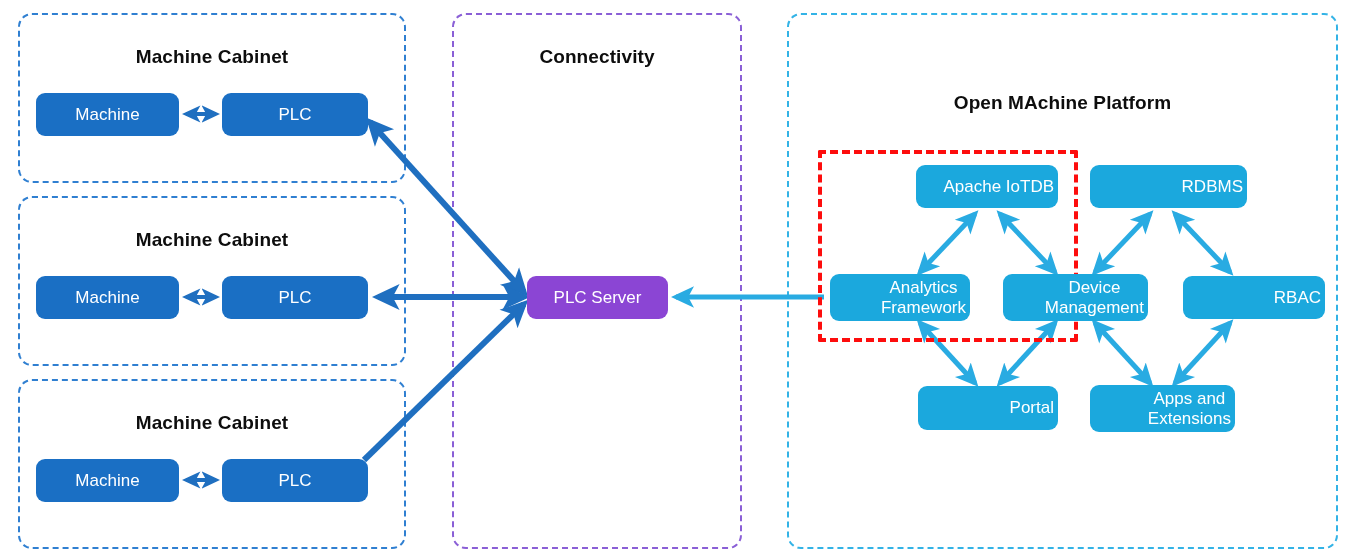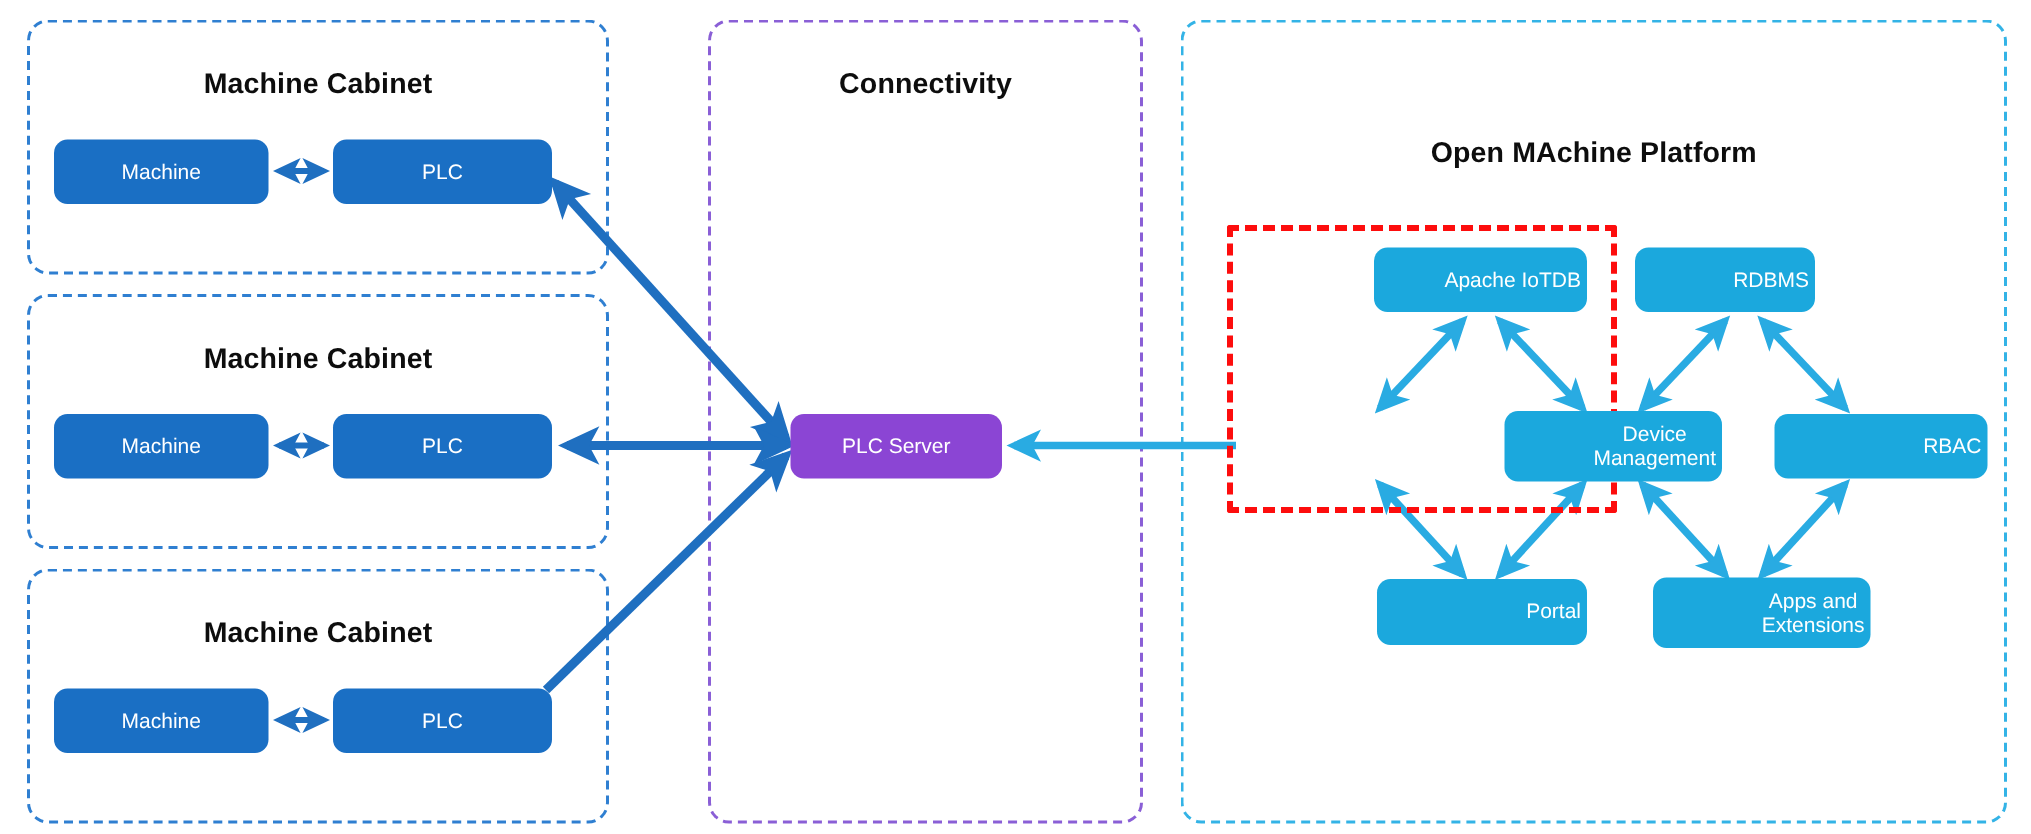--- a/index.html
+++ b/index.html
@@ -55,21 +55,21 @@
   .node {
     position: absolute;
     box-sizing: border-box;
     border-radius: 9px;
     color: #ffffff;
     display: flex;
     align-items: center;
     justify-content: center;
     text-align: center;
     line-height: 1.12;
-    font-size: 14px;
+    font-size: 17px;
     z-index: 6;
     padding: 0 4px;
   }
   .node.dark-blue { background: #1a6fc4; }
   .node.purple    { background: #8b45d4; }
   .node.cyan      { background: #1ba8dd; justify-content: flex-end; }
 
   
   svg.arrows {
     position: absolute;
@@ -158,53 +158,57 @@
   <div class="group group-cabinet" style="left:18px; top:379px; width:388px; height:170px;">
     <div class="group-title" style="top:31px;">Machine Cabinet</div>
   </div>
   <div class="node dark-blue" style="left:36px; top:459px; width:143px; height:43px;">
     <span>Machine</span>
   </div>
   <div class="node dark-blue" style="left:222px; top:459px; width:146px; height:43px;">
     <span>PLC</span>
   </div>
 
-  <div class="group group-connectivity" style="left:472px; top:13px; width:290px; height:536px;">
+  <div class="group group-connectivity" style="left:452px; top:13px; width:290px; height:536px;">
     <div class="group-title" style="top:31px;">Connectivity</div>
   </div>
   <div class="node purple" style="left:527px; top:276px; width:141px; height:43px;">
     <span>PLC Server</span>
   </div>
 
   <div class="group group-platform" style="left:787px; top:13px; width:551px; height:536px;">
     <div class="group-title" style="top:31px;margin-top:46px;">Open MAchine Platform</div>
   </div>
 
   <div class="red-box" style="left:818px; top:150px; width:260px; height:192px;"></div>
 
   <div class="node cyan" style="left:916px; top:165px; width:142px; height:43px;">
     <span>Apache IoTDB</span>
   </div>
 
-  <div class="node cyan" style="left:1090px; top:165px; width:120px; height:43px;">
+  <div class="node cyan" style="left:1090px; top:165px; width:157px; height:43px;">
     <span>RDBMS</span>
   </div>
 
+  <div class="node cyan" style="left:830px; top:274px; width:140px; height:47px;">
+    <span style="white-space:pre-line;">Analytics
+Framework</span>
+  </div>
 
   <div class="node cyan" style="left:1183px; top:276px; width:142px; height:43px;">
     <span>RBAC</span>
   </div>
 
   <div class="node cyan" style="left:1003px; top:274px; width:145px; height:47px;">
     <span style="white-space:pre-line;">Device
 Management</span>
   </div>
 
   <div class="node cyan" style="left:918px; top:386px; width:140px; height:44px;">
     <span>Portal</span>
   </div>
 
-  <div class="node cyan" style="left:1090px; top:385px; width:145px; height:47px;margin-left:12px;">
+  <div class="node cyan" style="left:1090px; top:385px; width:145px; height:47px;">
     <span style="white-space:pre-line;">Apps and
 Extensions</span>
   </div>
 
 </div>
 
 </body></html>

